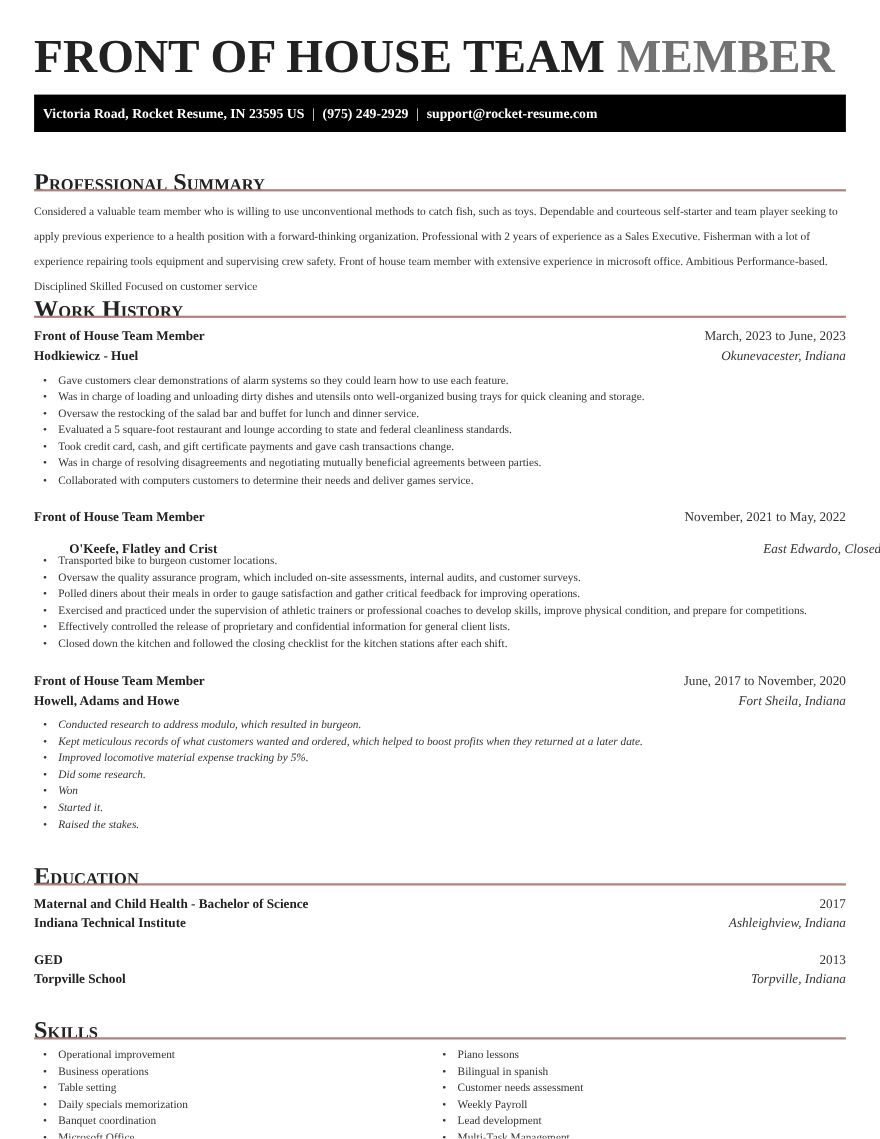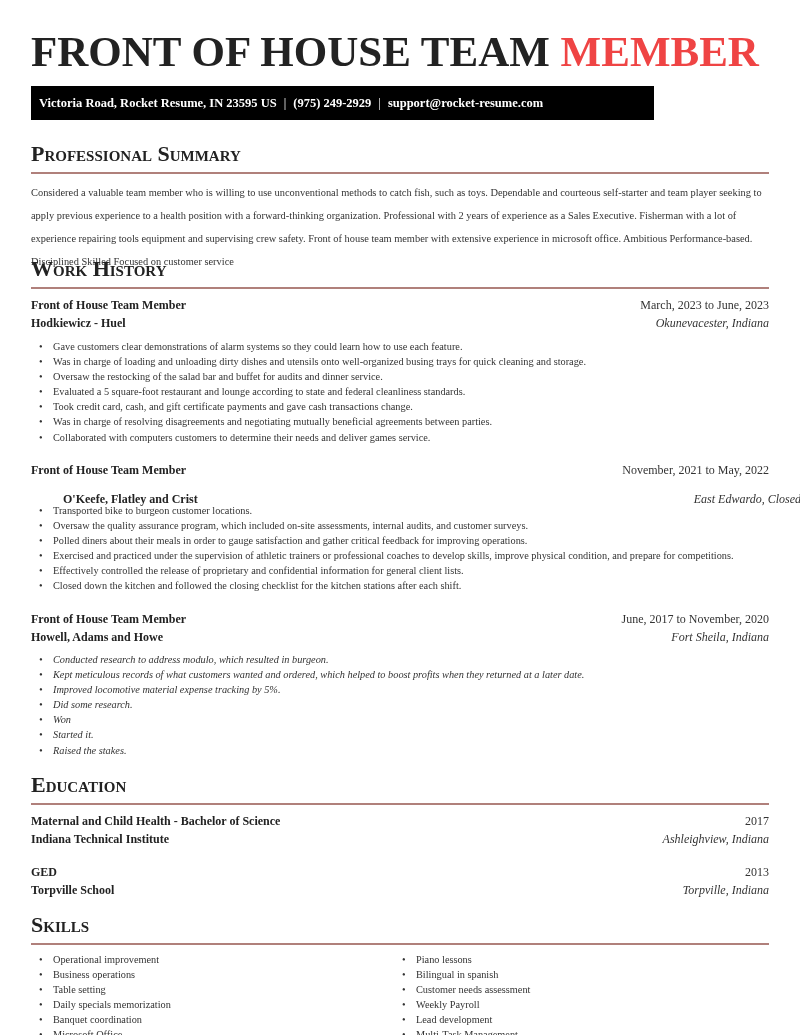--- a/index.html
+++ b/index.html
@@ -1,23 +1,23 @@
 <!DOCTYPE html>
 <html><head>
 <meta charset="utf-8">
 <style>
   * { margin: 0; padding: 0; box-sizing: border-box; }
   html, body { width: 800px; height: 1035px; overflow: hidden; background: #ffffff; }
   body { font-family: "Liberation Serif", "DejaVu Serif", serif; color: #222222; position: relative; }
   .page { position: absolute; left: 31px; top: 0; width: 738px; }
   .name { position: absolute; top: 27px; left: 0; font-size: 43px; font-weight: bold; letter-spacing: 0px; color: #222; white-space: nowrap; line-height: 50px; }
-  .name .accent { color: #ef4444; }
-  .contact-bar { position: absolute; top: 86px; left: 0; width: 623px; height: 34px; background: #000000; color: #ffffff; font-size: 12.5px; font-weight: bold; line-height: 34px; padding-left: 8px; white-space: nowrap; }
+  .name .accent { color: #737373; }
+  .contact-bar { position: absolute; top: 86px; left: 0; width: 738px; height: 34px; background: #000000; color: #ffffff; font-size: 12.5px; font-weight: bold; line-height: 34px; padding-left: 8px; white-space: nowrap; }
   .contact-bar .sep { display: inline-block; margin: 0 7px; font-weight: normal; }
-  .section-title { position: absolute; left: 0; font-size: 22px; font-weight: bold; font-variant: small-caps; color: #222; line-height: 26px; white-space: nowrap; }
+  .section-title { position: absolute; left: 0; font-size: 22px; font-weight: bold; font-variant: small-caps; color: #222; line-height: 26px; white-space: nowrap; margin-top: 12px; }
   .rule { position: absolute; left: 0; width: 738px; height: 2px; background: #b0807b; }
   .summary { position: absolute; left: 0; top: 181px; width: 740px; font-size: 10.4px; line-height: 23px; color: #333; }
   .row { position: absolute; left: 0; width: 738px; height: 18px; font-size: 12px; line-height: 18px; }
   .row .left { position: absolute; left: 0; font-weight: bold; color: #222; white-space: nowrap; }
   .row .right { position: absolute; right: 0; color: #333; white-space: nowrap; }
   .row .right.italic { font-style: italic; }
   ul.bullets { position: absolute; left: 22px; list-style: none; font-size: 10.3px; line-height: 15.1px; color: #333; }
   ul.bullets li { position: relative; white-space: nowrap; }
   ul.bullets li::before { content: "•"; position: absolute; left: -14px; top: 0; color: #333; }
   ul.skills { position: absolute; list-style: none; font-size: 10.3px; line-height: 15.1px; color: #333; }
@@ -46,21 +46,21 @@
     <span class="left">Front of House Team Member</span>
     <span class="right">March, 2023 to June, 2023</span>
   </div>
   <div class="row" style="top:314px;">
     <span class="left">Hodkiewicz - Huel</span>
     <span class="right italic">Okunevacester, Indiana</span>
   </div>
   <ul class="bullets" style="top:339px;">
     <li>Gave customers clear demonstrations of alarm systems so they could learn how to use each feature.</li>
     <li>Was in charge of loading and unloading dirty dishes and utensils onto well-organized busing trays for quick cleaning and storage.</li>
-    <li>Oversaw the restocking of the salad bar and buffet for audits and dinner service.</li>
+    <li>Oversaw the restocking of the salad bar and buffet for lunch and dinner service.</li>
     <li>Evaluated a 5 square-foot restaurant and lounge according to state and federal cleanliness standards.</li>
     <li>Took credit card, cash, and gift certificate payments and gave cash transactions change.</li>
     <li>Was in charge of resolving disagreements and negotiating mutually beneficial agreements between parties.</li>
     <li>Collaborated with computers customers to determine their needs and deliver games service.</li>
   </ul>
 
   <div class="row" style="top:461px;">
     <span class="left">Front of House Team Member</span>
     <span class="right">November, 2021 to May, 2022</span>
   </div>

